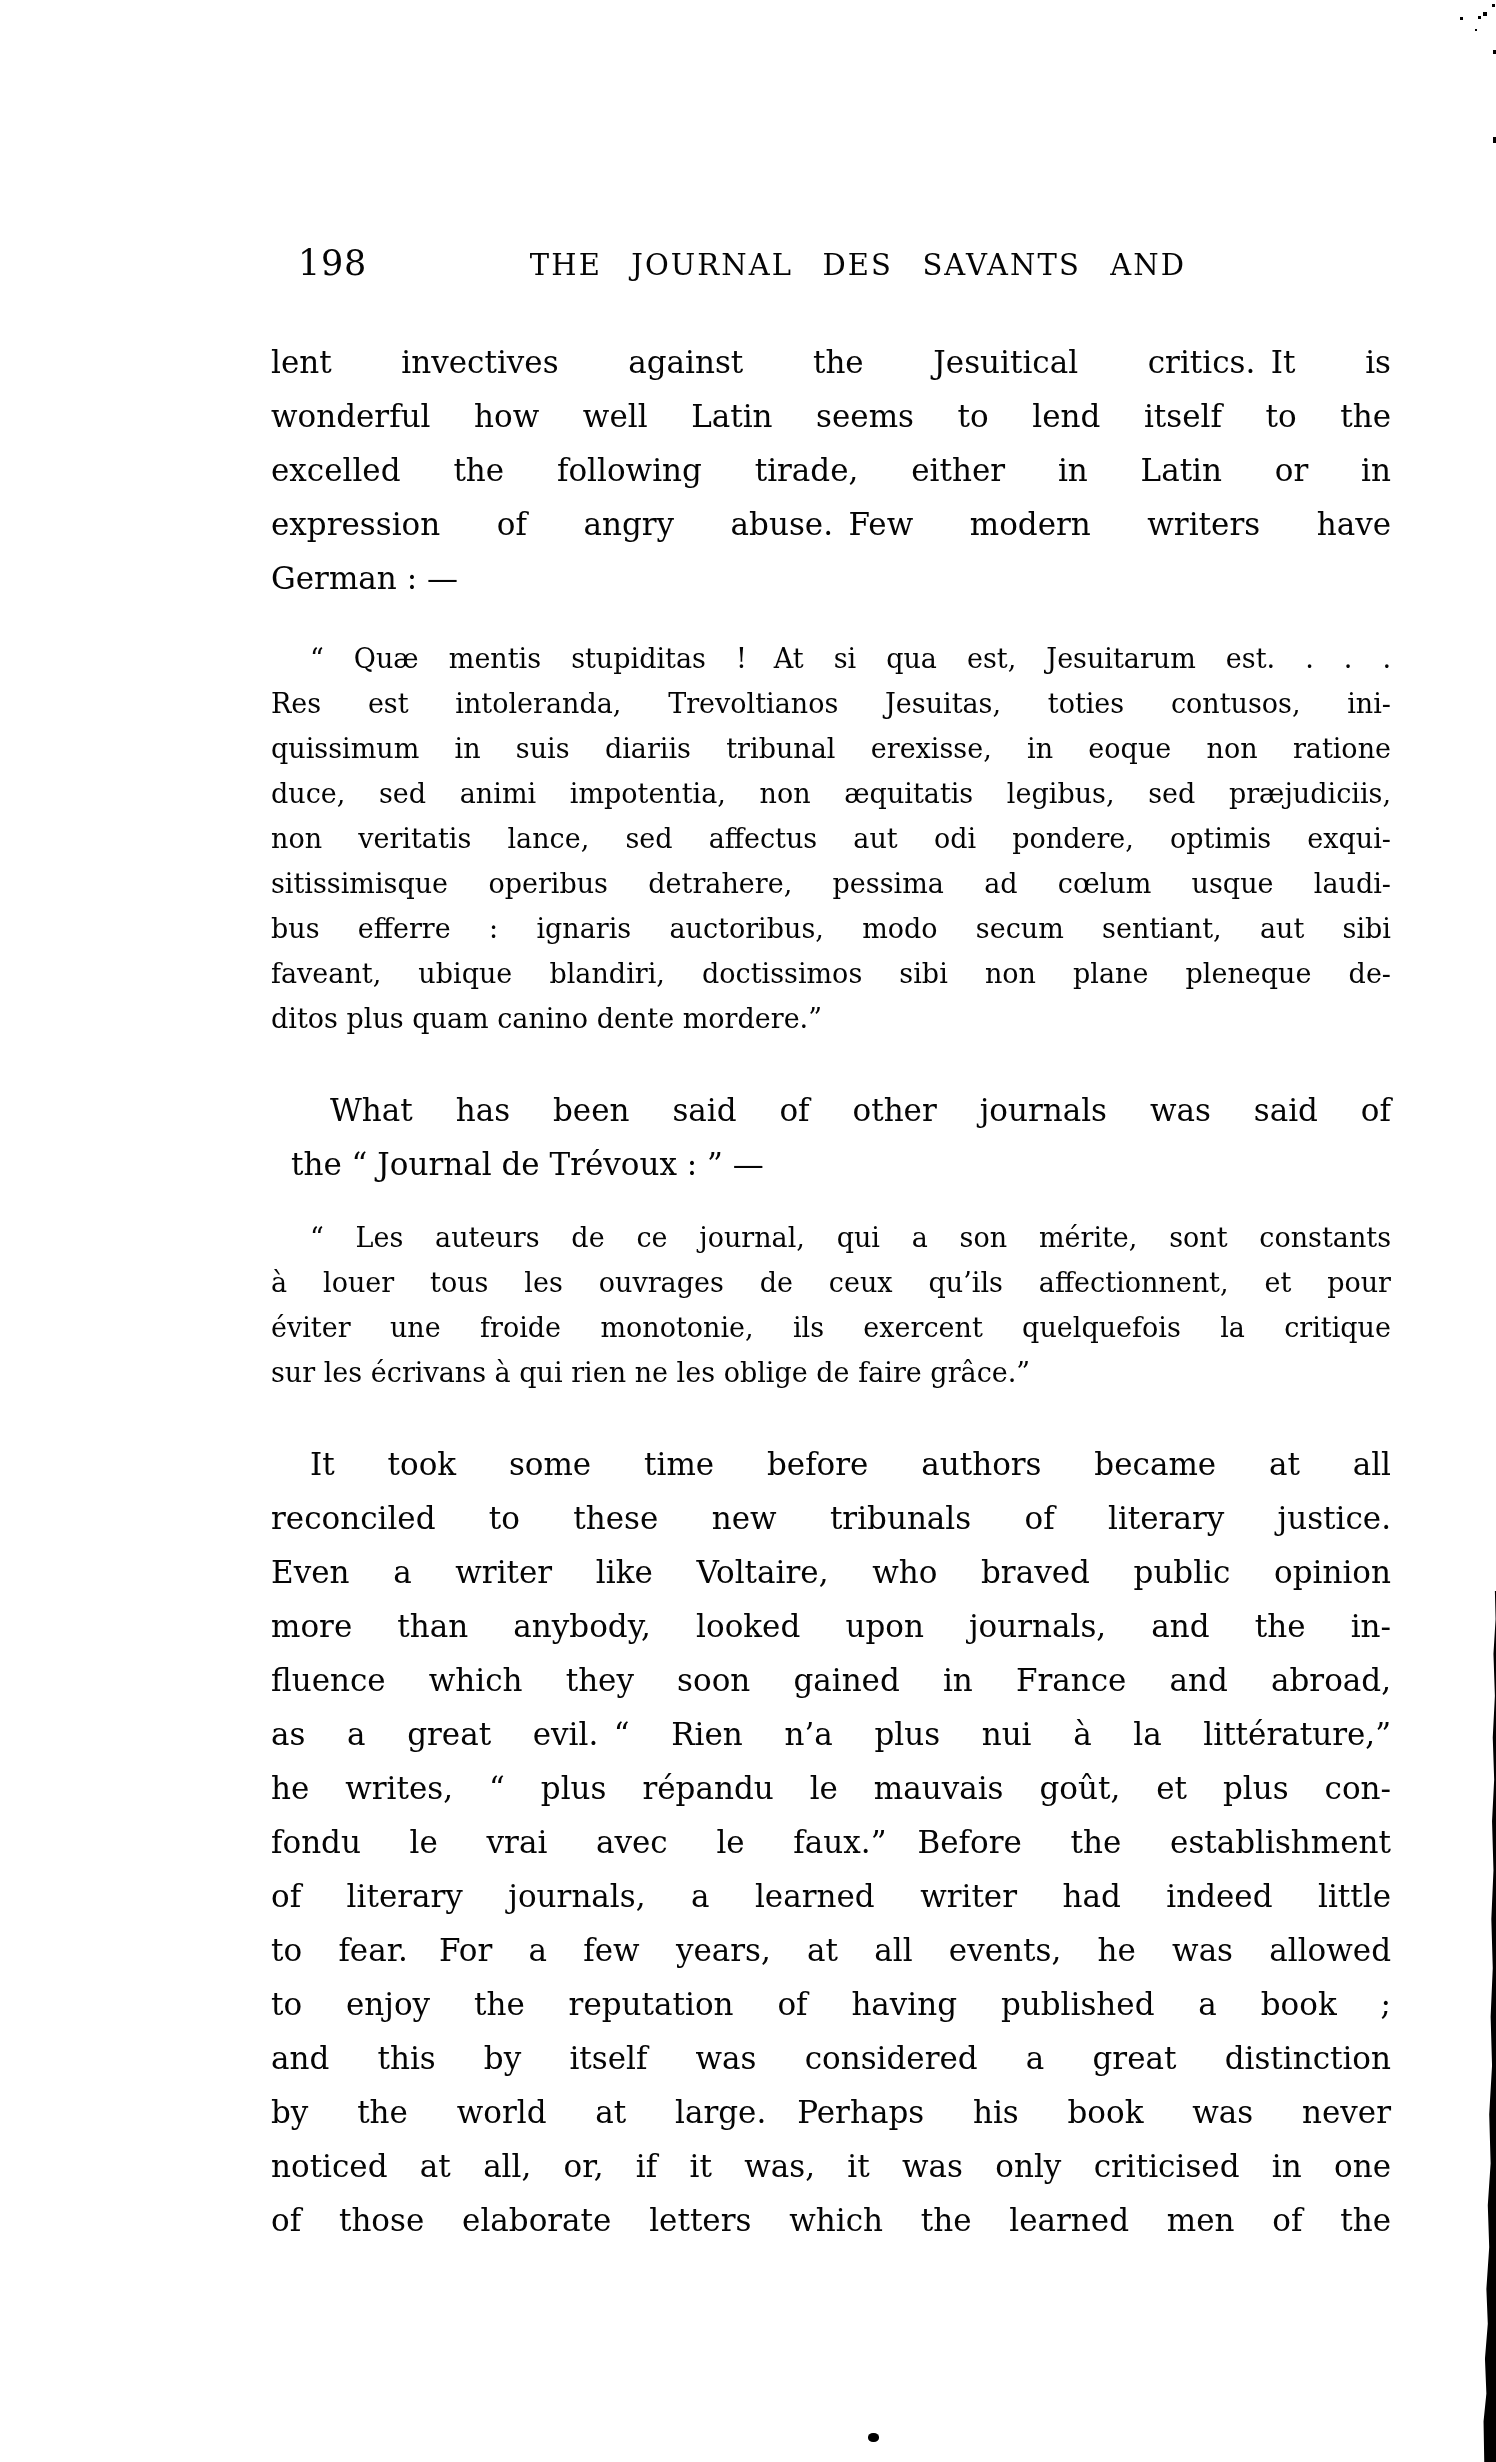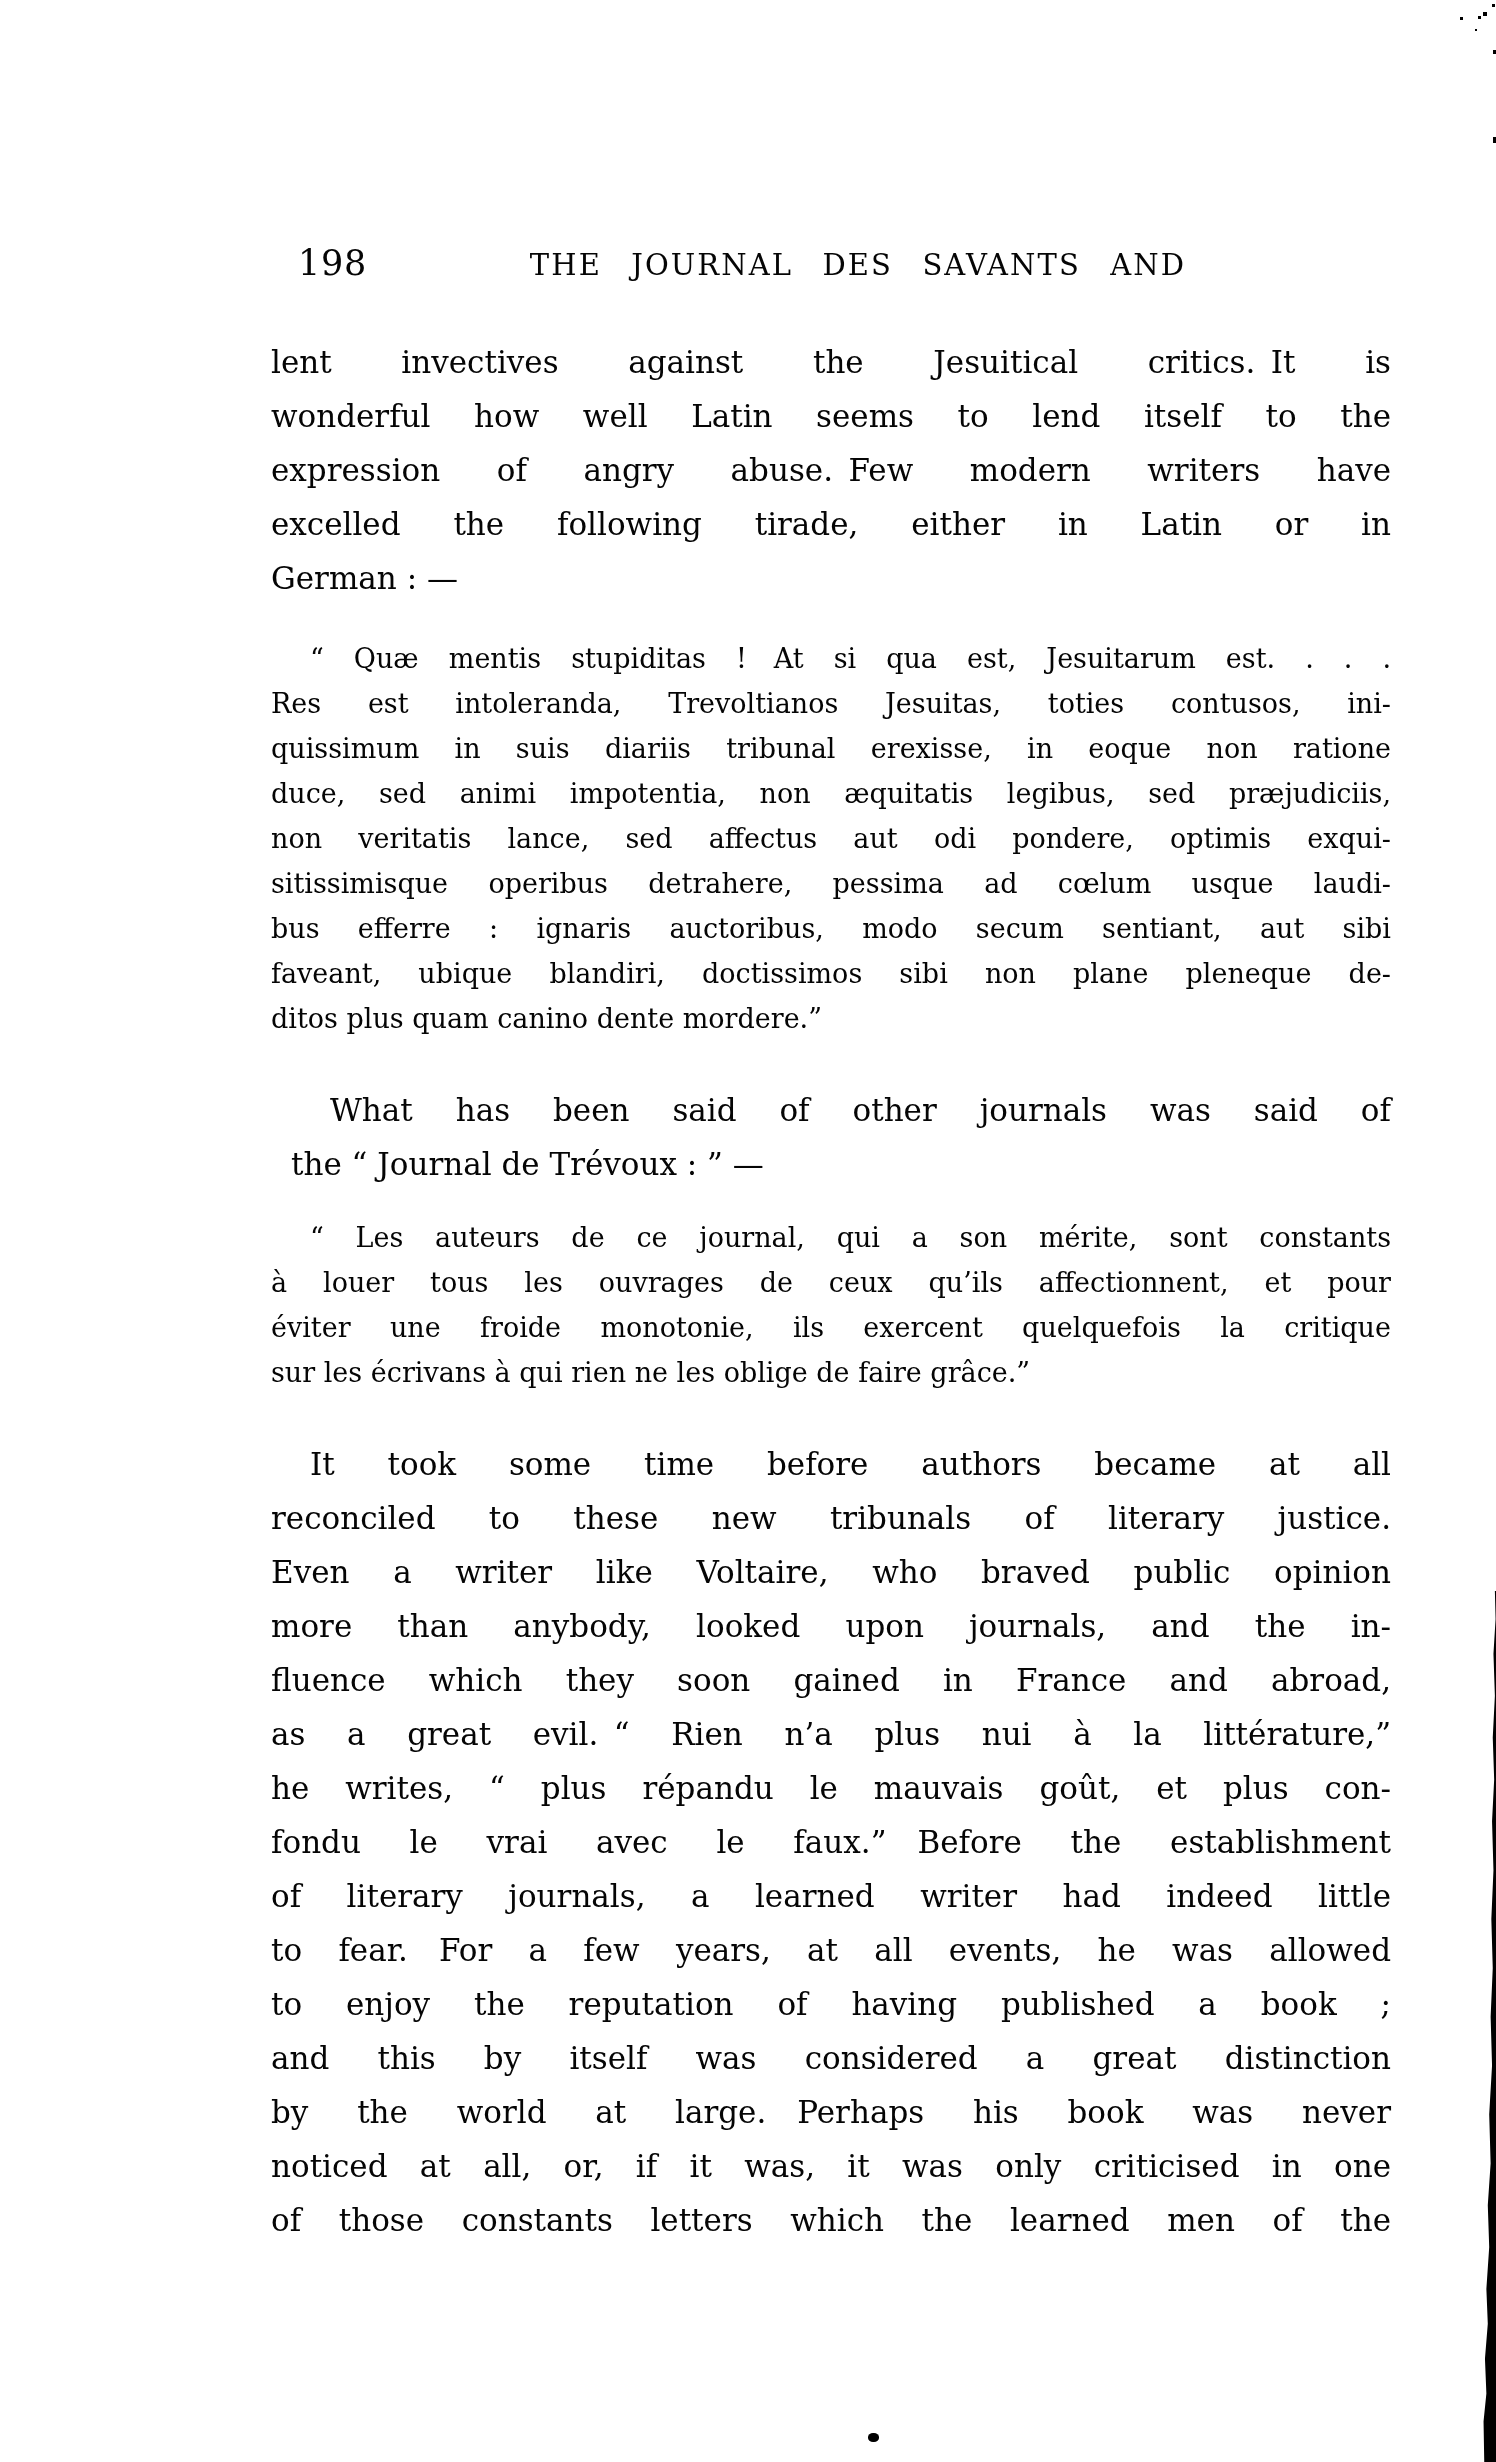--- a/index.html
+++ b/index.html
@@ -76,22 +76,22 @@
 
   <div class="header">
     <div class="page-number">198</div>
     <div class="running-title">THE JOURNAL DES SAVANTS AND</div>
   </div>
 
   <div class="content">
     <div class="tblock para endpara">
         <div class="line">lent invectives against the Jesuitical critics. It is</div>
         <div class="line">wonderful how well Latin seems to lend itself to the</div>
+        <div class="line">excelled the following tirade, either in Latin or in</div>
         <div class="line">expression of angry abuse. Few modern writers have</div>
-        <div class="line">excelled the following tirade, either in Latin or in</div>
         <div class="line">German : —</div>
       </div>
 
     <div class="tblock quote endpara indent-first m-quote1">
         <div class="line">“ Quæ mentis stupiditas !  At si qua est, Jesuitarum est. . . .</div>
         <div class="line">Res est intoleranda, Trevoltianos Jesuitas, toties contusos, ini-</div>
         <div class="line">quissimum in suis diariis tribunal erexisse, in eoque non ratione</div>
         <div class="line">duce, sed animi impotentia, non æquitatis legibus, sed præjudiciis,</div>
         <div class="line">non veritatis lance, sed affectus aut odi pondere, optimis exqui-</div>
         <div class="line">sitissimisque operibus detrahere, pessima ad cœlum usque laudi-</div>
@@ -120,21 +120,21 @@
         <div class="line">fluence which they soon gained in France and abroad,</div>
         <div class="line">as a great evil. “ Rien n’a plus nui à la littérature,”</div>
         <div class="line">he writes, “ plus répandu le mauvais goût, et plus con-</div>
         <div class="line">fondu le vrai avec le faux.”  Before the establishment</div>
         <div class="line">of literary journals, a learned writer had indeed little</div>
         <div class="line">to fear.  For a few years, at all events, he was allowed</div>
         <div class="line">to enjoy the reputation of having published a book ;</div>
         <div class="line">and this by itself was considered a great distinction</div>
         <div class="line">by the world at large.  Perhaps his book was never</div>
         <div class="line">noticed at all, or, if it was, it was only criticised in one</div>
-        <div class="line">of those constants letters which the learned men of the</div>
+        <div class="line">of those elaborate letters which the learned men of the</div>
       </div>
   </div>
 
   <div class="edge-strip">
     <svg width="17" height="871" viewBox="0 0 24 1248" preserveAspectRatio="none">
       <polygon fill="#000000" points="24,0 21,0 22,40 19,90 21,150 18,210 20,270 17,330 19,400 16,470 18,540 15,610 17,680 13,750 15,820 11,880 13,940 9,1000 11,1050 7,1100 9,1150 5,1190 6,1248 24,1248"></polygon>
     </svg>
   </div>
 
   <div class="ink-dot" style="left:868px; top:2433px; width:11px; height:9px;"></div>

